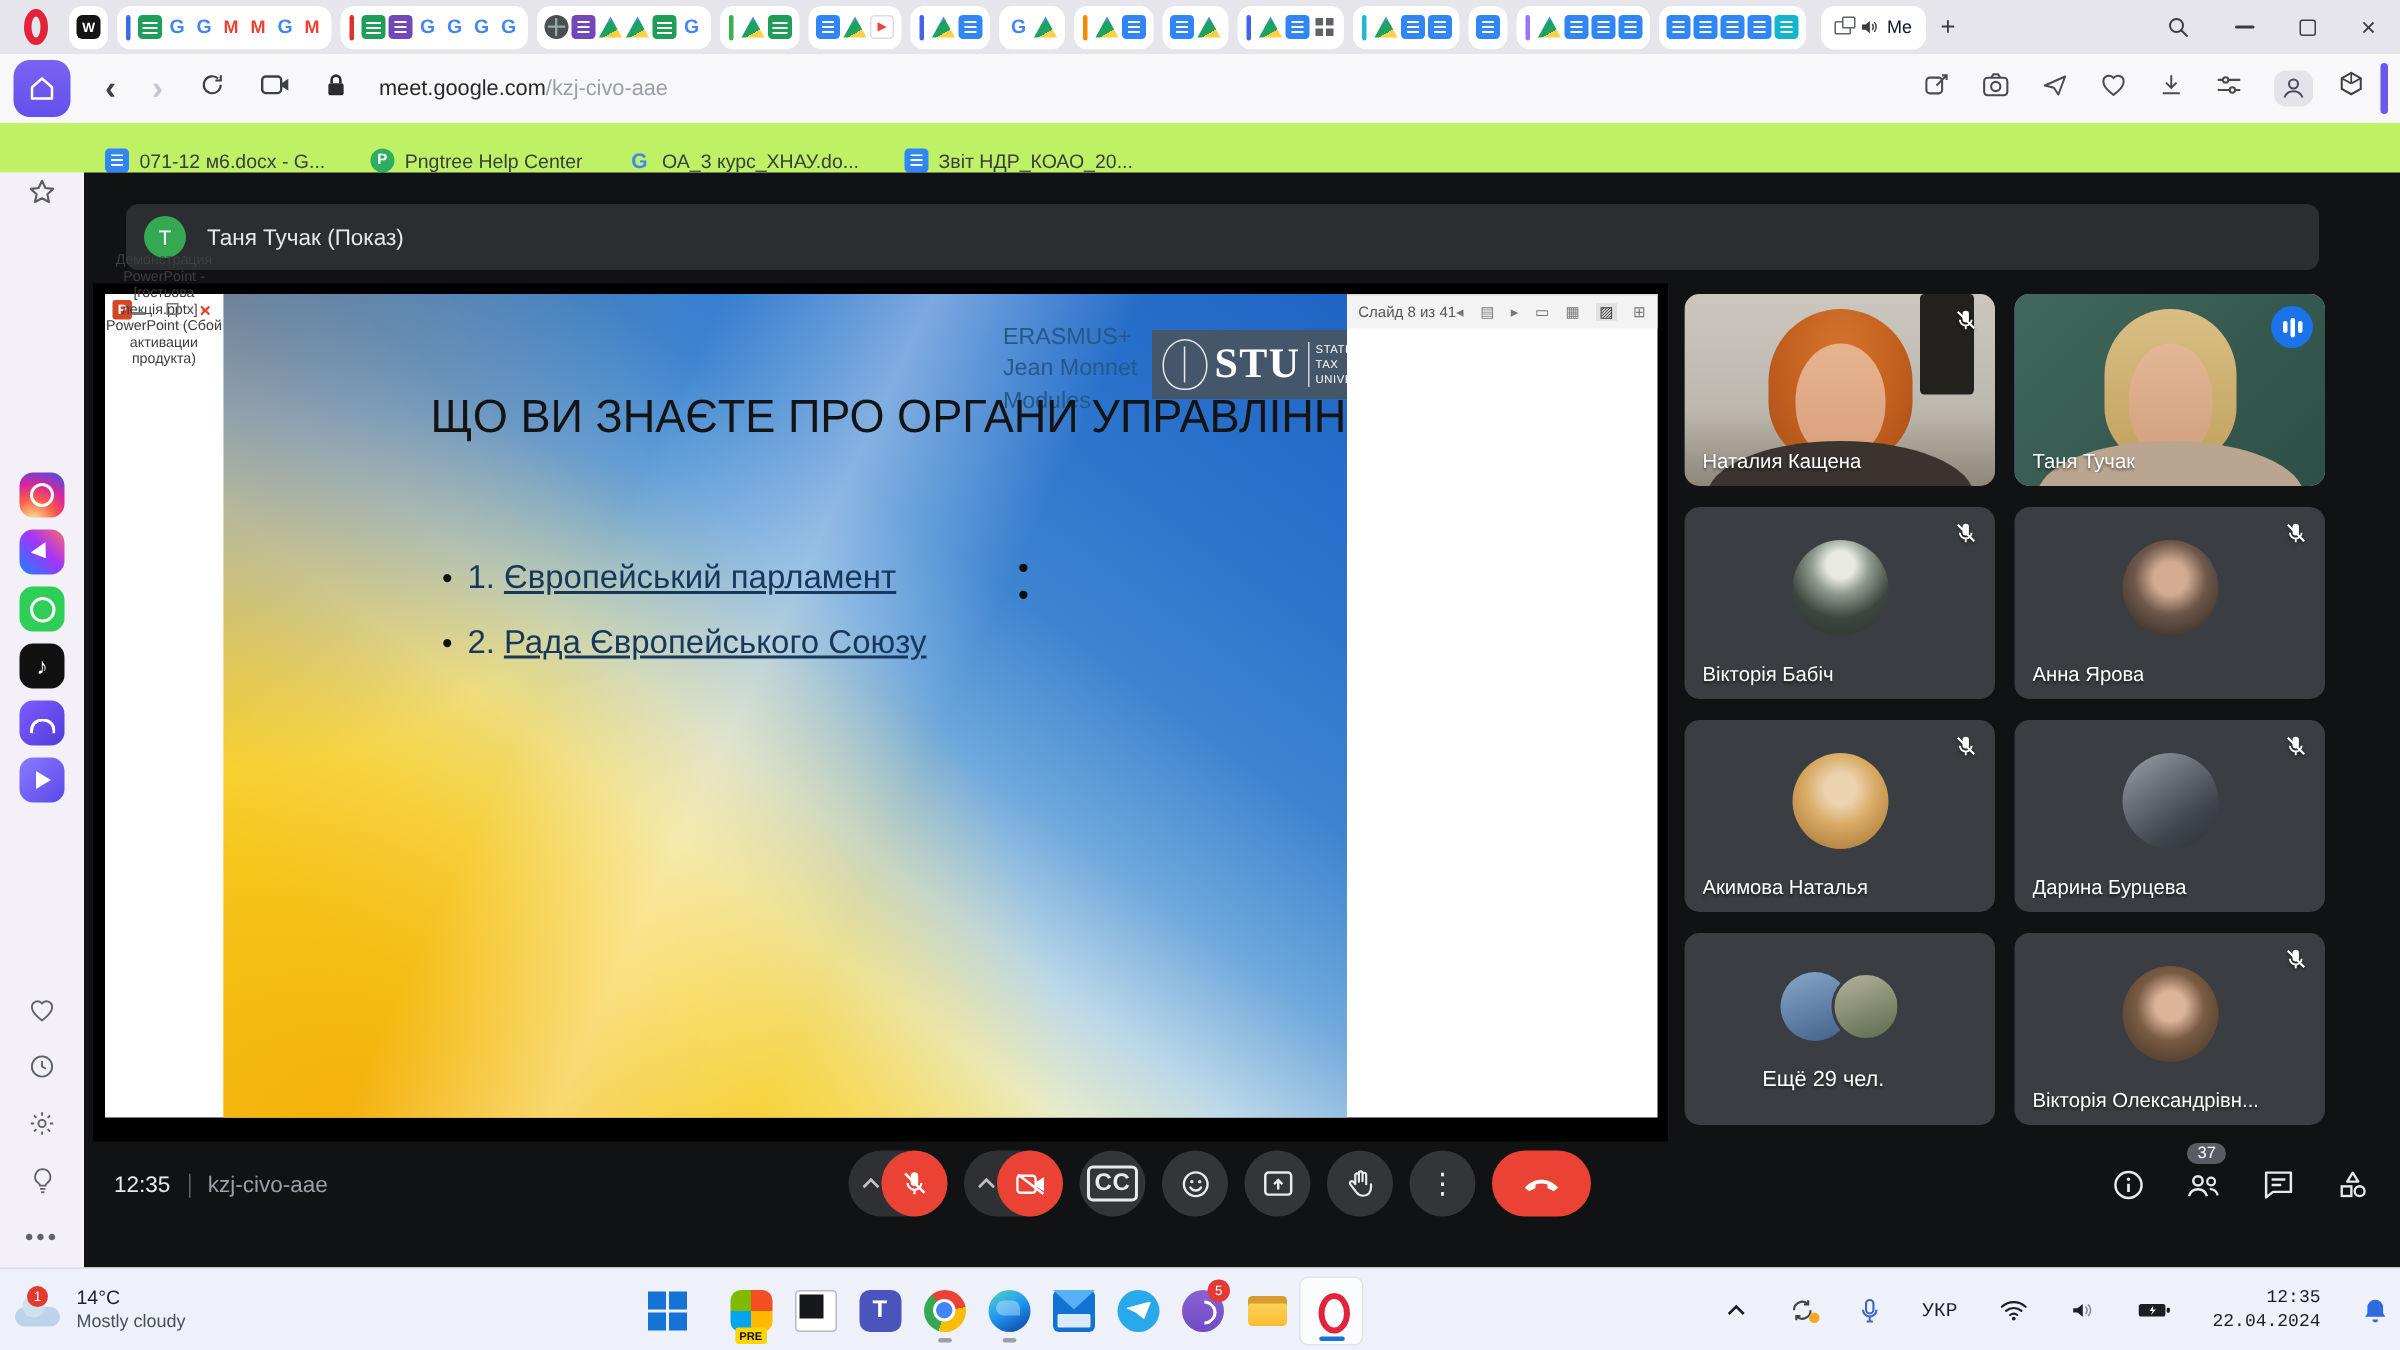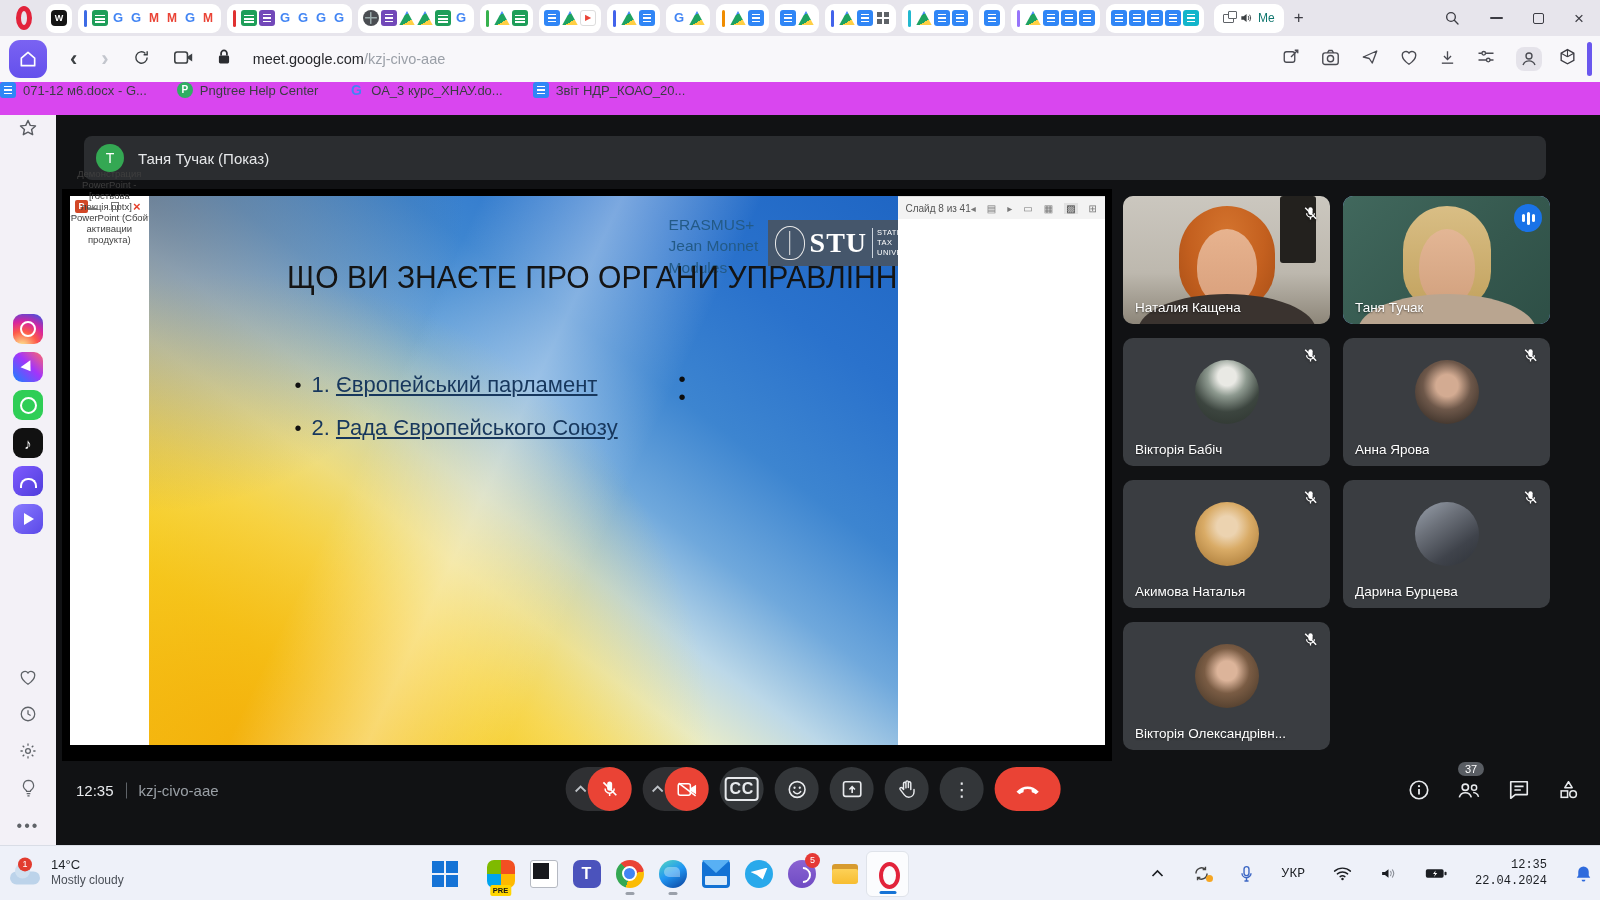--- a/index.html
+++ b/index.html
@@ -28,21 +28,21 @@
      linear-gradient(#9aa 0 0) 50% 0/1.5px 100% no-repeat,
      linear-gradient(#9aa 0 0) 0 50%/100% 1.5px no-repeat;}
   .fav.plist{background:#7248b9}.fav.plist::after{content:"";position:absolute;left:4px;right:4px;top:4px;bottom:4px;background:repeating-linear-gradient(0deg,#fff 0 1.4px,#7248b9 1.4px 3.4px);}
   .fav.video{background:#fff;border:1px solid #ddd}.fav.video::after{content:"▶";position:absolute;inset:0;text-align:center;line-height:14px;font-size:8px;color:#ea4335;}
   .fav.grid{background:transparent}.fav.grid::after{content:"";position:absolute;left:2px;top:2px;width:12px;height:12px;
      background:linear-gradient(#5f6368,#5f6368) 0 0/5px 5px no-repeat,linear-gradient(#5f6368,#5f6368) 100% 0/5px 5px no-repeat,
      linear-gradient(#5f6368,#5f6368) 0 100%/5px 5px no-repeat,linear-gradient(#5f6368,#5f6368) 100% 100%/5px 5px no-repeat;}
   .active-tab{display:flex;align-items:center;gap:5px;background:#fff;border-radius:9px;height:29px;padding:0 9px;margin-left:4px;flex:none;}
   .active-tab .win-glyph{width:11px;height:9px;border:1.5px solid #5f6368;border-radius:1px;position:relative}
   .active-tab .win-glyph::after{content:"";position:absolute;right:-4px;top:-4px;width:7px;height:6px;border:1.5px solid #5f6368;border-radius:1px;background:#fff}
-  .active-tab-label{font-size:12px;color:#0f766e;}
+  .active-tab-label{font-size:12px;color:#0f172a;}
   .newtab-btn{font-size:17px;color:#3c3c43;margin-left:10px;flex:none;}
   .win-zone{position:absolute;right:0;top:0;height:36px;display:flex;align-items:center;padding-right:16px;gap:0;}
   .win-zone .wz{margin-left:30px;color:#3c3c43;display:flex;align-items:center;}
   .wz.min{width:13px;height:2px;background:#3c3c43;border-radius:1px}
   .wz.restore{width:11px;height:11px;border:1.6px solid #3c3c43;border-radius:2px;position:relative}
   .wz.close{font-size:17px;line-height:1}
 
   
   .navbar{position:absolute;top:36px;left:0;right:0;height:46px;background:#f8f7fa;display:flex;align-items:center;}
   .home-btn{position:absolute;left:9px;top:4px;width:38px;height:38px;border-radius:11px;background:linear-gradient(#7a63f2,#6450ec);display:flex;align-items:center;justify-content:center;}
@@ -50,21 +50,21 @@
   .nav-arrow{font-size:22px;line-height:1;font-weight:bold}
   .nav-arrow.fwd{color:#c3c6cd}
   .url-text{font-size:14.5px;margin-left:22px;color:#27282c;}
   .url-text .path{color:#9ba0a8}
   .nav-right{position:absolute;right:58px;top:0;height:46px;display:flex;align-items:center;gap:21px;color:#4a4b52;}
   .profile-chip{background:#e5e3ea;border-radius:8px;padding:3px 4px;display:flex;}
   .panel-edge{position:absolute;right:8px;top:5px;height:36px;display:flex;align-items:center;gap:10px;}
   .panel-bar{width:5px;height:34px;border-radius:3px;background:#6a57ee;}
 
   
-  .bkbar{position:absolute;top:82px;left:0;right:0;height:33px;background:#d946ef;display:flex;align-items:flex-start;gap:30px;}
+  .bkbar{position:absolute;top:82px;left:0;right:0;height:33px;background:#bef264;display:flex;align-items:flex-end;gap:30px;padding-left:70px;}
   .bk{display:flex;align-items:center;gap:7px;font-size:13px;color:#3a3d42;}
   .bk-ic{width:16px;height:16px;border-radius:3px;position:relative;flex:none}
   .bk-ic.gdoc{background:#3086f6}.bk-ic.gdoc::after{content:"";position:absolute;left:4px;right:4px;top:4px;bottom:4px;background:repeating-linear-gradient(0deg,#fff 0 1.4px,#3086f6 1.4px 3.4px);}
   .bk-ic.pngtree{background:#2fae62;border-radius:50%}.bk-ic.pngtree::after{content:"P";position:absolute;inset:0;color:#fff;font-size:10px;font-weight:bold;text-align:center;line-height:16px}
   .bk-ic.google{background:transparent}.bk-ic.google::after{content:"G";position:absolute;inset:0;font-size:14px;font-weight:bold;color:#4285f4;text-align:center;line-height:16px}
 
   
   .sidebar{position:absolute;left:0;top:115px;width:56px;bottom:55px;background:#f3f1f7;display:flex;flex-direction:column;align-items:center;}
   .sb-star{margin-top:3px;color:#5a5d63}
   .sb-apps{margin-top:172px;display:flex;flex-direction:column;gap:8px;}
@@ -618,20 +618,29 @@
 
           <svg class="mic-off" viewBox="0 0 24 24">
             <path d="M12 3a3 3 0 0 1 3 3v5a3 3 0 0 1-6 0V6a3 3 0 0 1 3-3z" fill="#fff"></path>
             <path d="M6.5 11.5a5.5 5.5 0 0 0 11 0" stroke="#fff" stroke-width="1.8" fill="none"></path>
             <path d="M12 17v3.5" stroke="#fff" stroke-width="1.8"></path>
             <path d="M4.5 4l15.5 15.5" stroke="#fff" stroke-width="2"></path>
           </svg>
 
           <span class="pname">Дарина Бурцева</span>
         </div>
+        <div class="tile overflow p7">
+
+          <span class="ov-avatars">
+            <i class="ov1"></i>
+            <i class="ov2"></i>
+          </span>
+
+          <span class="pname">Ещё 29 чел.</span>
+        </div>
         <div class="tile avatar p8 muted">
 
           <span class="pavatar"></span>
 
           <svg class="mic-off" viewBox="0 0 24 24">
             <path d="M12 3a3 3 0 0 1 3 3v5a3 3 0 0 1-6 0V6a3 3 0 0 1 3-3z" fill="#fff"></path>
             <path d="M6.5 11.5a5.5 5.5 0 0 0 11 0" stroke="#fff" stroke-width="1.8" fill="none"></path>
             <path d="M12 17v3.5" stroke="#fff" stroke-width="1.8"></path>
             <path d="M4.5 4l15.5 15.5" stroke="#fff" stroke-width="2"></path>
           </svg>

